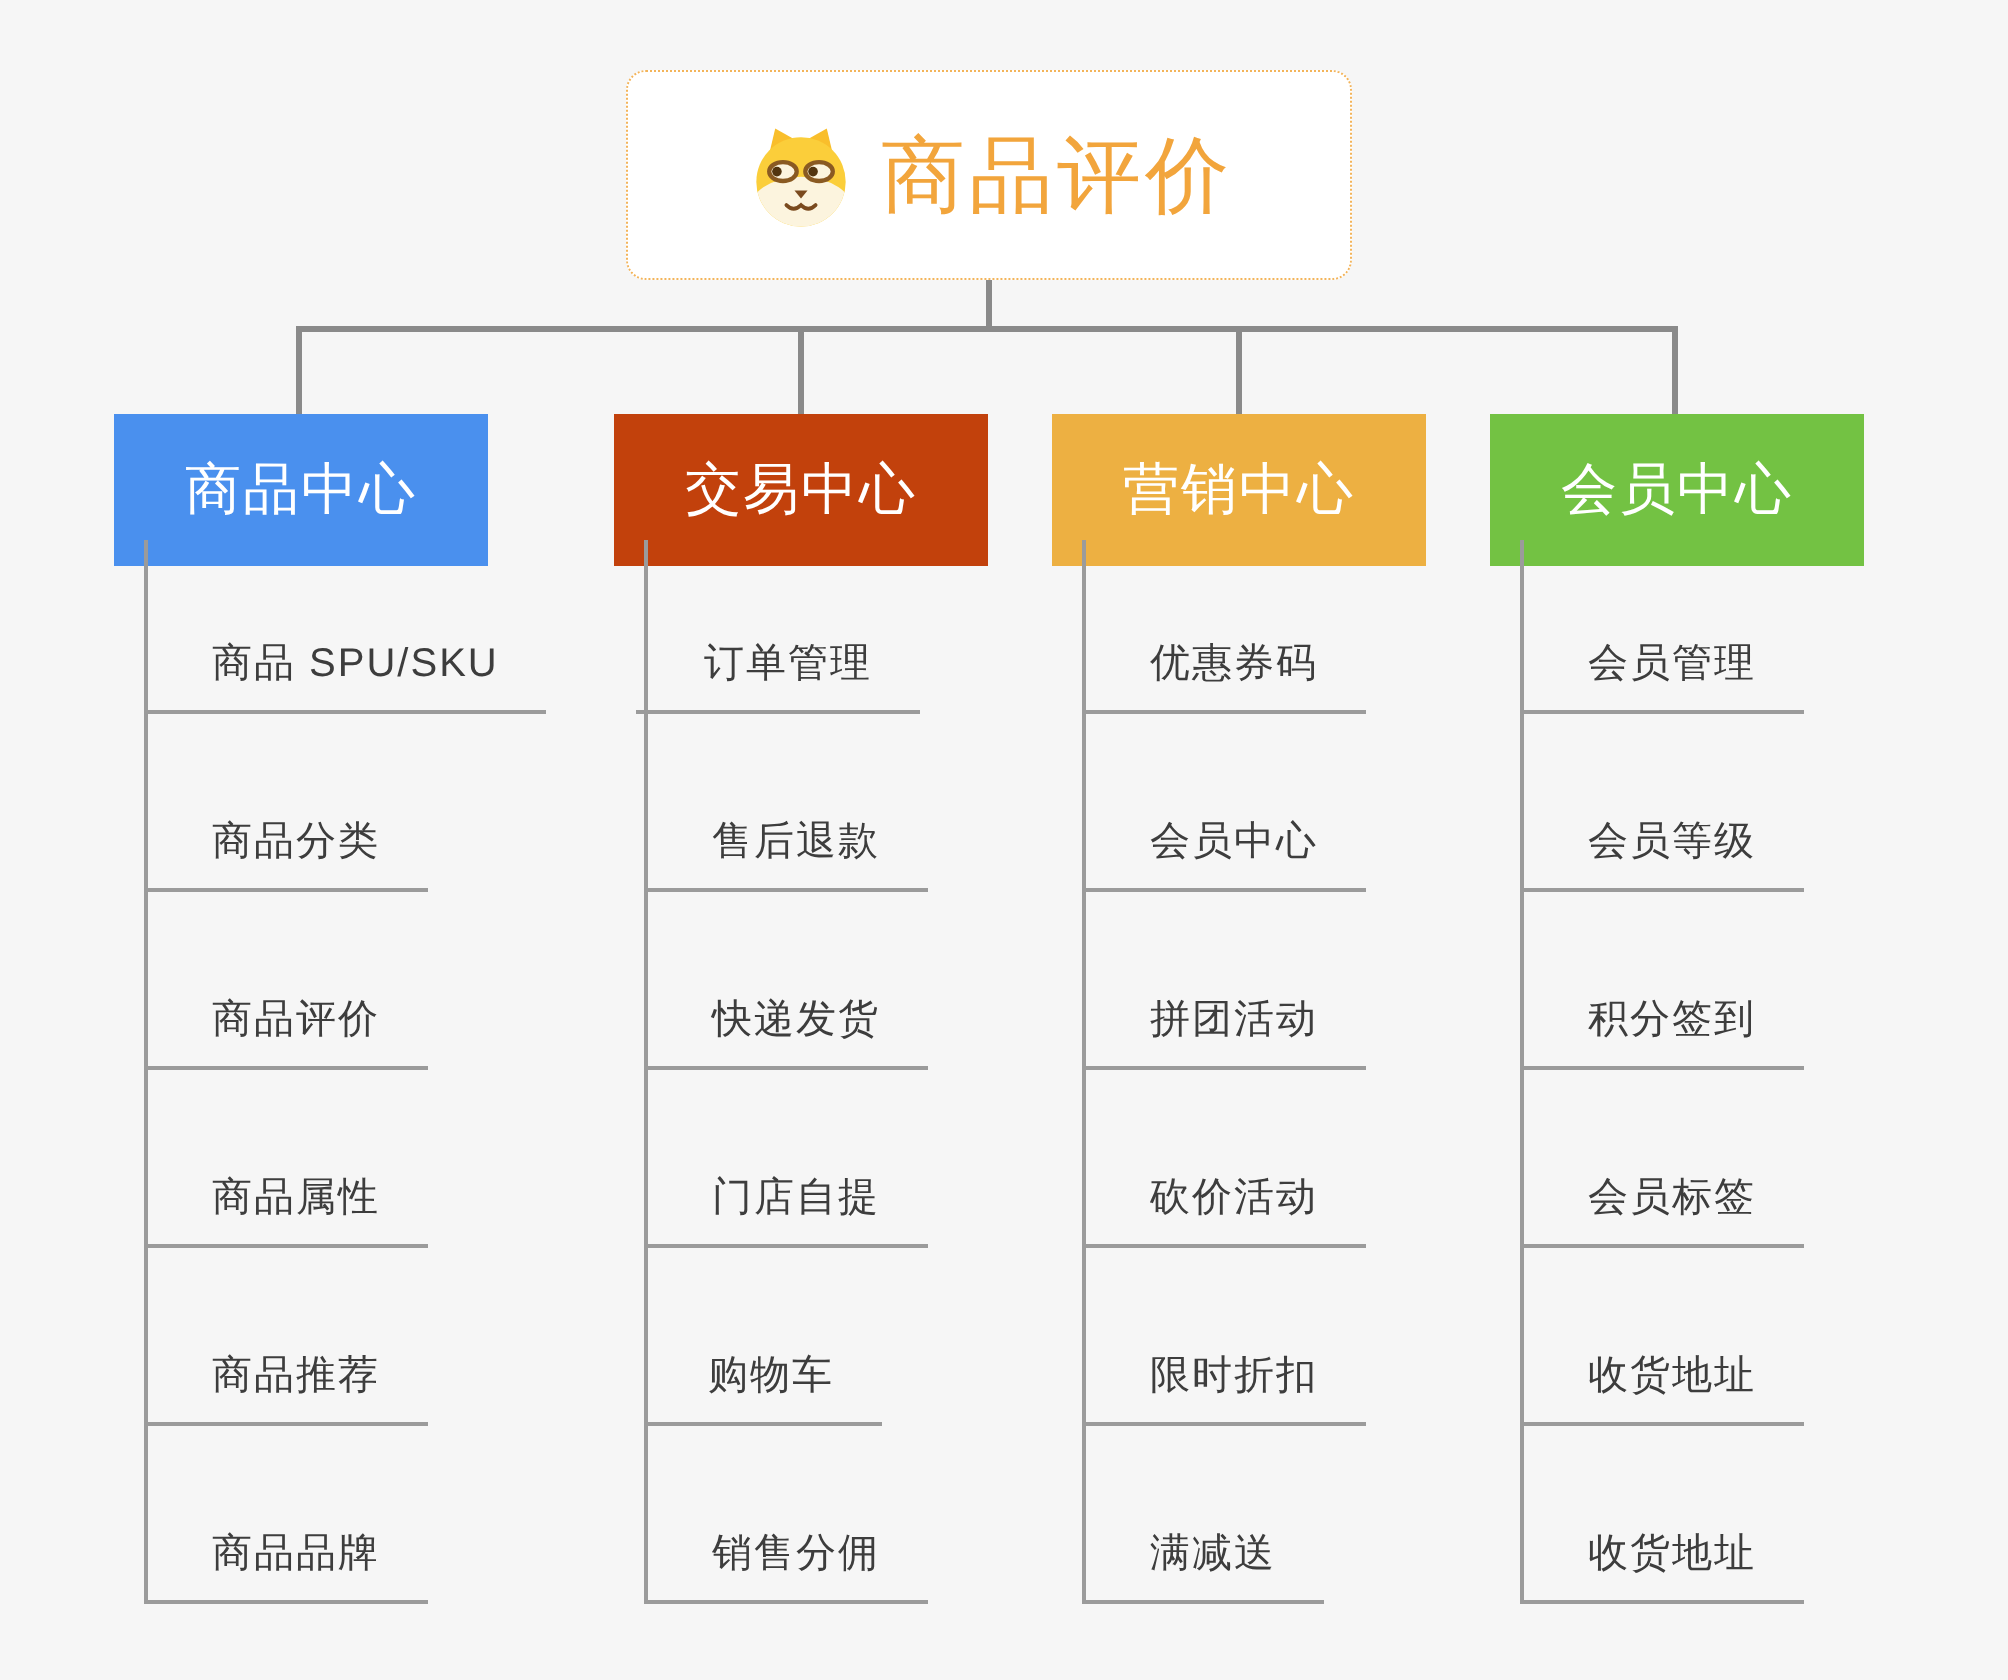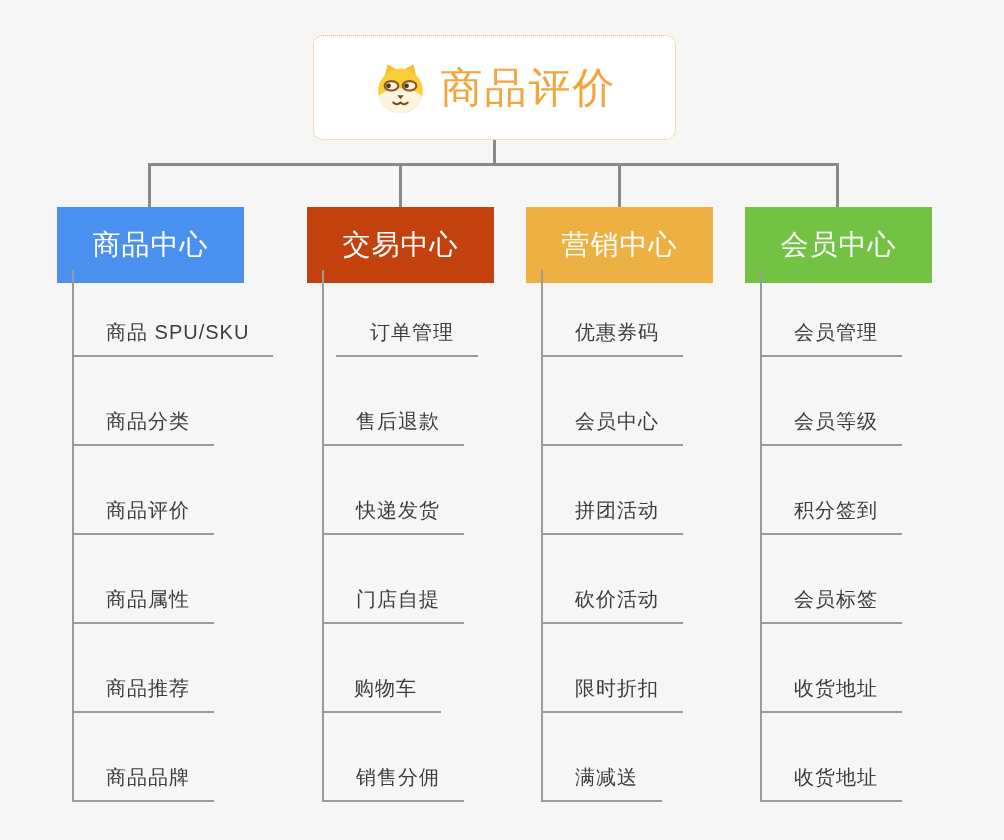--- a/index.html
+++ b/index.html
@@ -120,21 +120,21 @@
   <div class="trunk" style="left:541px;"></div>
   <div class="trunk" style="left:760px;"></div>
 
   <div class="child" style="left:72px; top:319px;">商品 SPU/SKU</div>
   <div class="child" style="left:72px; top:408px;">商品分类</div>
   <div class="child" style="left:72px; top:497px;">商品评价</div>
   <div class="child" style="left:72px; top:586px;">商品属性</div>
   <div class="child" style="left:72px; top:675px;">商品推荐</div>
   <div class="child" style="left:72px; top:764px;">商品品牌</div>
 
-  <div class="child" style="left:336px; top:319px;">订单管理</div>
+  <div class="child" style="left:318px; top:319px;">订单管理</div>
   <div class="child" style="left:322px; top:408px;">售后退款</div>
   <div class="child" style="left:322px; top:497px;">快递发货</div>
   <div class="child" style="left:322px; top:586px;">门店自提</div>
   <div class="child" style="left:322px; top:675px;padding-left:32px;">购物车</div>
   <div class="child" style="left:322px; top:764px;">销售分佣</div>
 
   <div class="child" style="left:541px; top:319px;">优惠券码</div>
   <div class="child" style="left:541px; top:408px;">会员中心</div>
   <div class="child" style="left:541px; top:497px;">拼团活动</div>
   <div class="child" style="left:541px; top:586px;">砍价活动</div>

